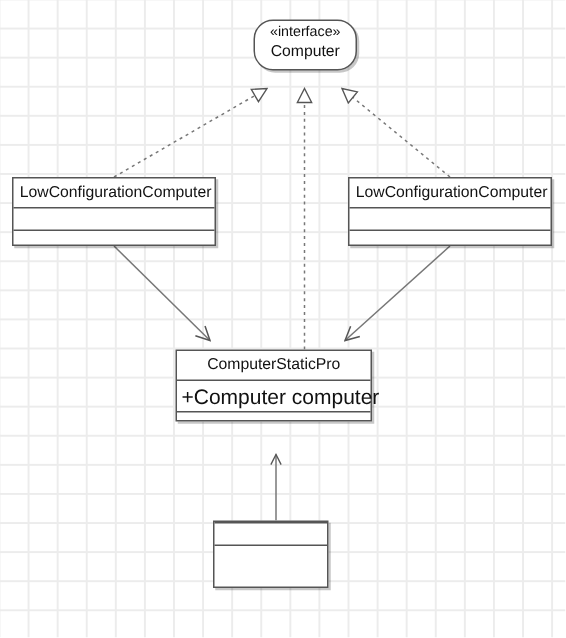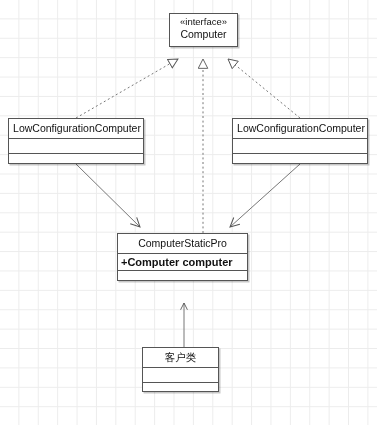--- a/index.html
+++ b/index.html
@@ -39,49 +39,49 @@
   .uml-name {
     text-align: center;
     font-size: 10.5px;
     color: #111111;
     line-height: 1.25;
     padding: 3px 2px 3px 2px;
     box-sizing: border-box;
     white-space: nowrap;
   }
   .uml-name.left-align {
-    text-align: center;
+    text-align: right;
     padding-left: 4px;
   }
   .stereo {
     display: block;
     font-size: 9.5px;
     color: #111111;
   }
   .uml-sep {
     border-top: 1px solid #555555;
   }
   .uml-attrs {
-    font-size: 11px;
+    font-size: 14px;
     color: #111111;
     padding: 2px 3px;
     box-sizing: border-box;
     min-height: 15px;
     white-space: nowrap;
-    font-weight: bold;
   }
   .uml-ops {
     box-sizing: border-box;
   }
   
   #box-computer {
     left: 169px;
     top: 13px;
     width: 69px;
     height: 34px;
+    border-radius: 13px;
   }
   #box-computer .uml-name {
     padding-top: 2px;
   }
   
   #box-low-left {
     left: 8px;
     top: 118px;
     width: 136px;
     height: 46px;
@@ -164,18 +164,17 @@
 
   <div class="uml-box" id="box-static-pro">
     <div class="uml-name">ComputerStaticPro</div>
     <div class="uml-attrs uml-sep">
       <div>+Computer computer</div>
     </div>
     <div class="uml-ops uml-sep"></div>
   </div>
 
   <div class="uml-box" id="box-client">
-    <div class="uml-name">客户类</div>
     <div class="uml-attrs uml-sep"></div>
     <div class="uml-ops uml-sep"></div>
   </div>
 
 </div>
 
 </body></html>

